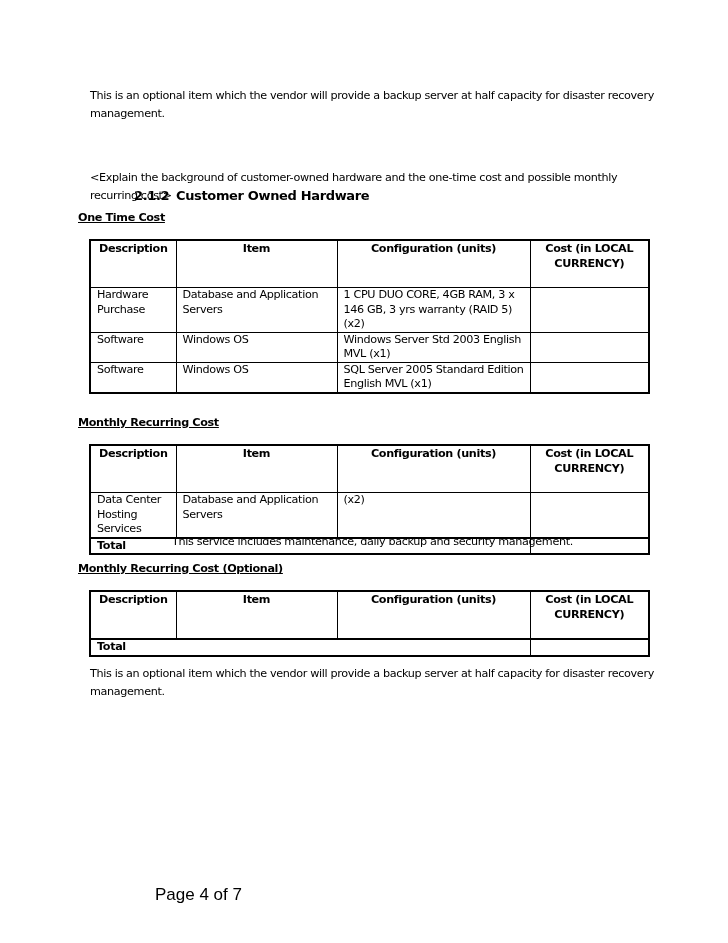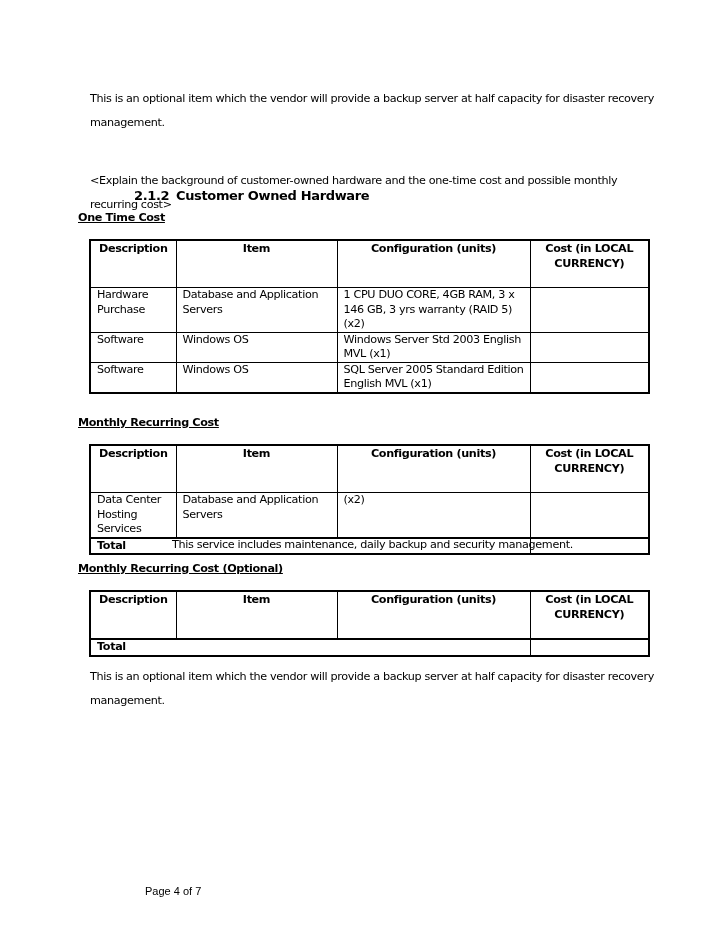--- a/index.html
+++ b/index.html
@@ -1,21 +1,21 @@
 <!DOCTYPE html>
 <html><head>
 <meta charset="utf-8">
 <style>
   html, body { margin: 0; padding: 0; background: #ffffff; }
   body {
     width: 728px; height: 943px; position: relative; overflow: hidden;
     font-family: "DejaVu Sans", sans-serif; color: #000;
     font-size: 11.2px; letter-spacing: -0.35px;
   }
-  .p { position: absolute; left: 90px; width: 565px; line-height: 24px; margin: 0; }
+  .p { position: absolute; left: 90px; width: 565px; line-height: 18px; margin: 0; }
   .heading {
     position: absolute; left: 134px; font-weight: bold; font-size: 13px; margin-top: 44px;
   }
   .heading .num { display: inline-block; width: 42px; }
   .sect {
     position: absolute; left: 78px; font-weight: bold; text-decoration: underline;
     font-size: 11.2px;
   }
   table.cost {
     position: absolute; left: 89px; width: 559px;
@@ -24,22 +24,22 @@
   }
   table.cost td, table.cost th {
     border: 1px solid #000; vertical-align: top; text-align: left;
     padding: 0px 6px 0 6px; line-height: 14.5px; font-weight: normal;
   }
   table.cost th { font-weight: bold; padding-top: 1px; padding-bottom: 16px; text-align: center; }
   table.cost tr.total td { font-weight: bold; border-top: 2px solid #000; }
   table.cost tr.head { border-bottom: 1.5px solid #000; }
   col.c1 { width: 86px; } col.c2 { width: 161px; } col.c3 { width: 193px; } col.c4 { width: 119px; }
   .footer {
-    position: absolute; left: 145px; top: 885px;
-    font-family: "Liberation Sans", sans-serif; font-size: 11px; letter-spacing: 0;
+    position: absolute; left: 155px; top: 885px;
+    font-family: "Liberation Sans", sans-serif; font-size: 17px; letter-spacing: 0;
   }
 </style>
 </head>
 <body>
 
 <p class="p" style="top:87px;">This is an optional item which the vendor will provide a backup server at half capacity for disaster recovery management.</p>
 
 <div class="heading" style="top:144px;">
   <span class="num">2.1.2</span><span>Customer Owned Hardware</span>
 </div>

